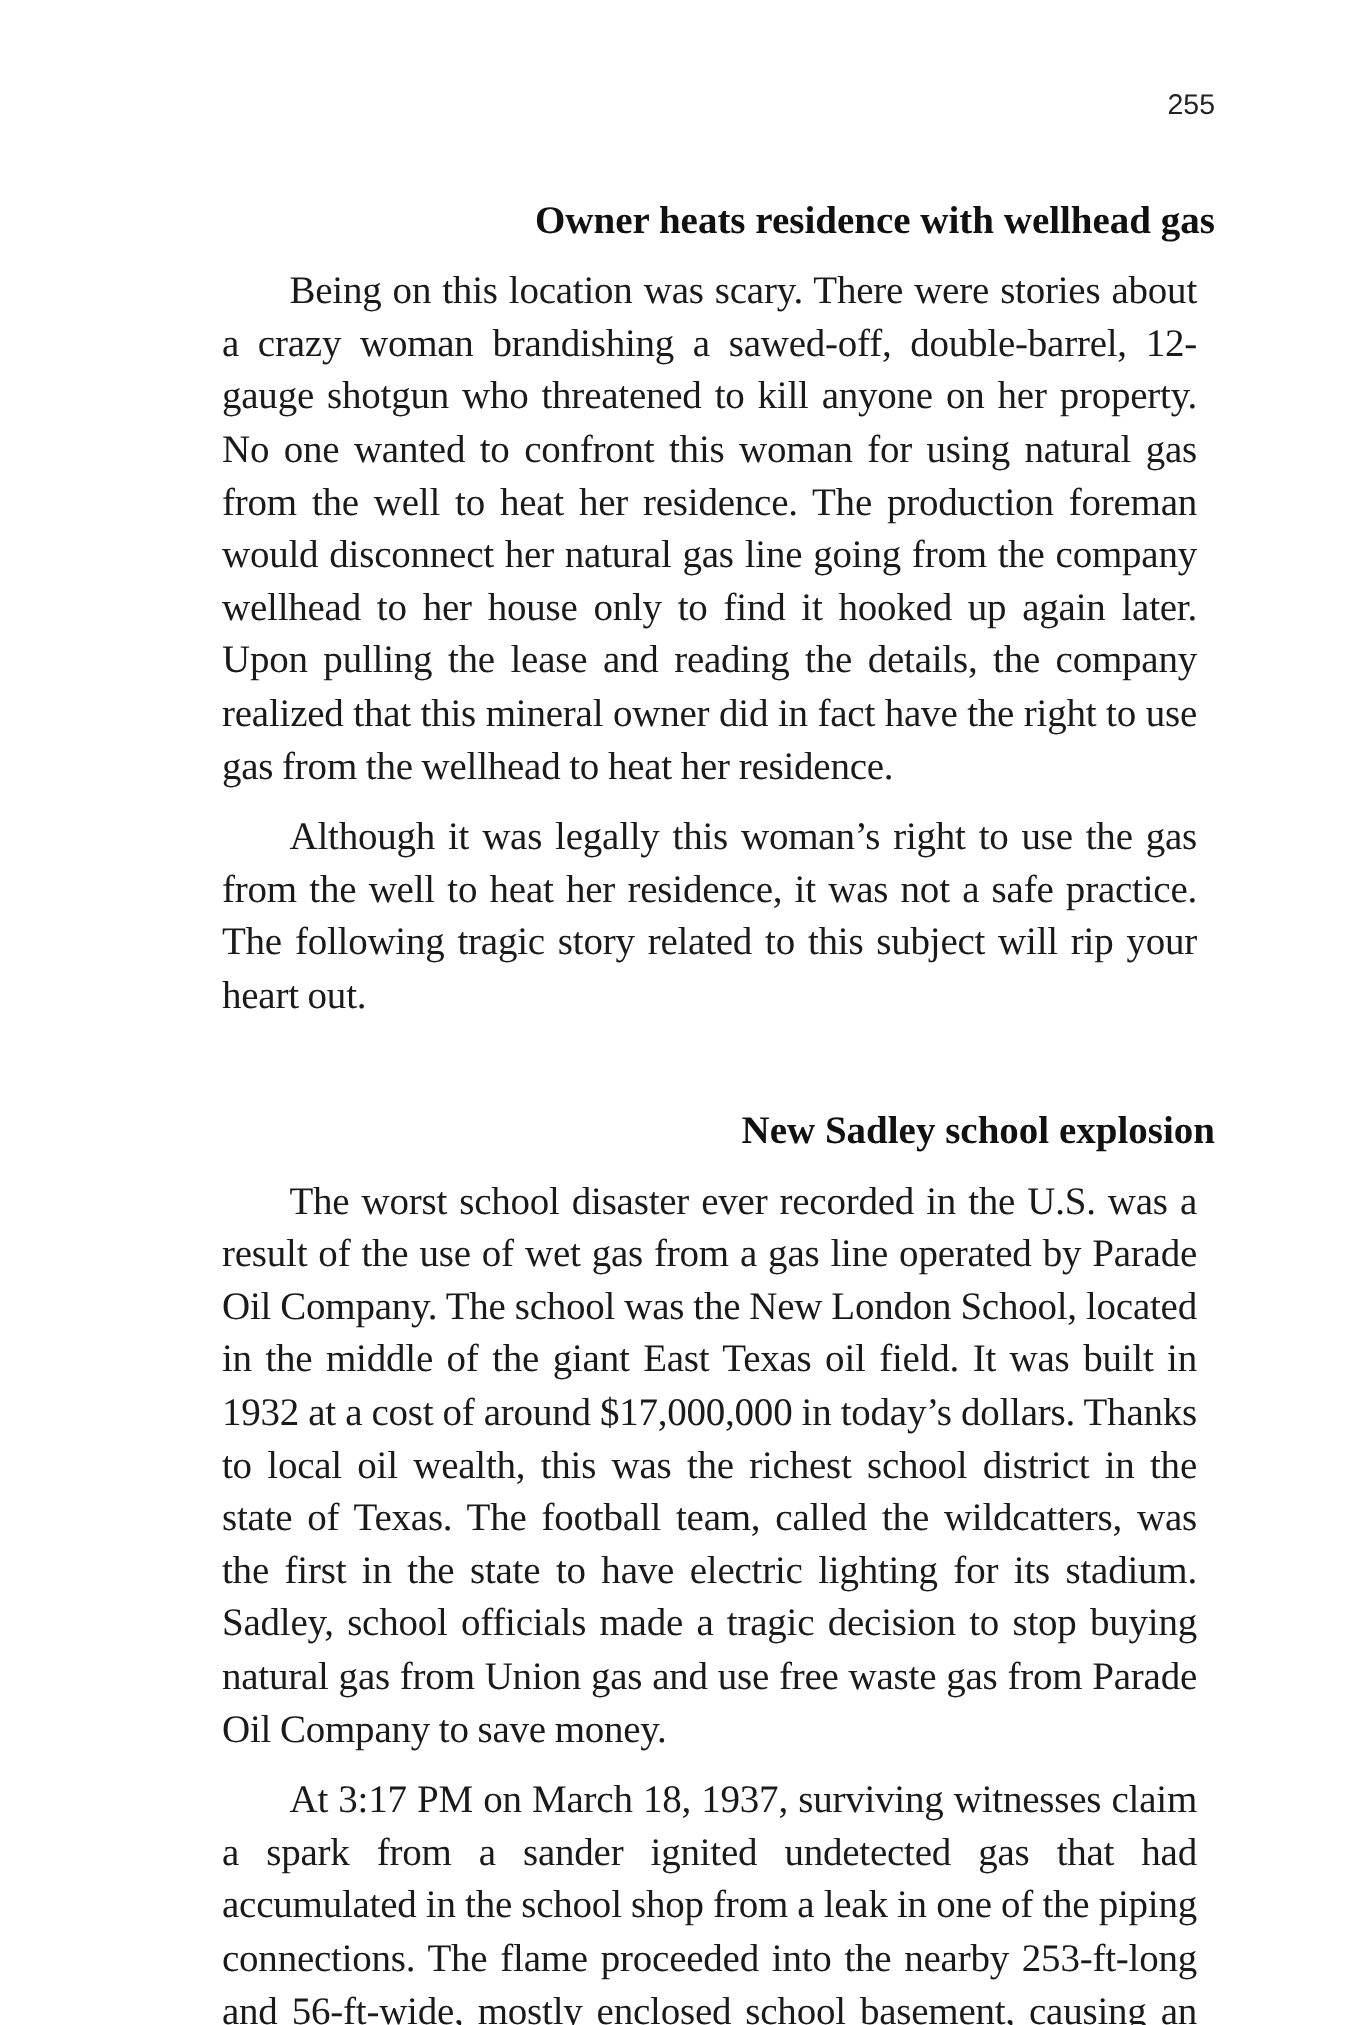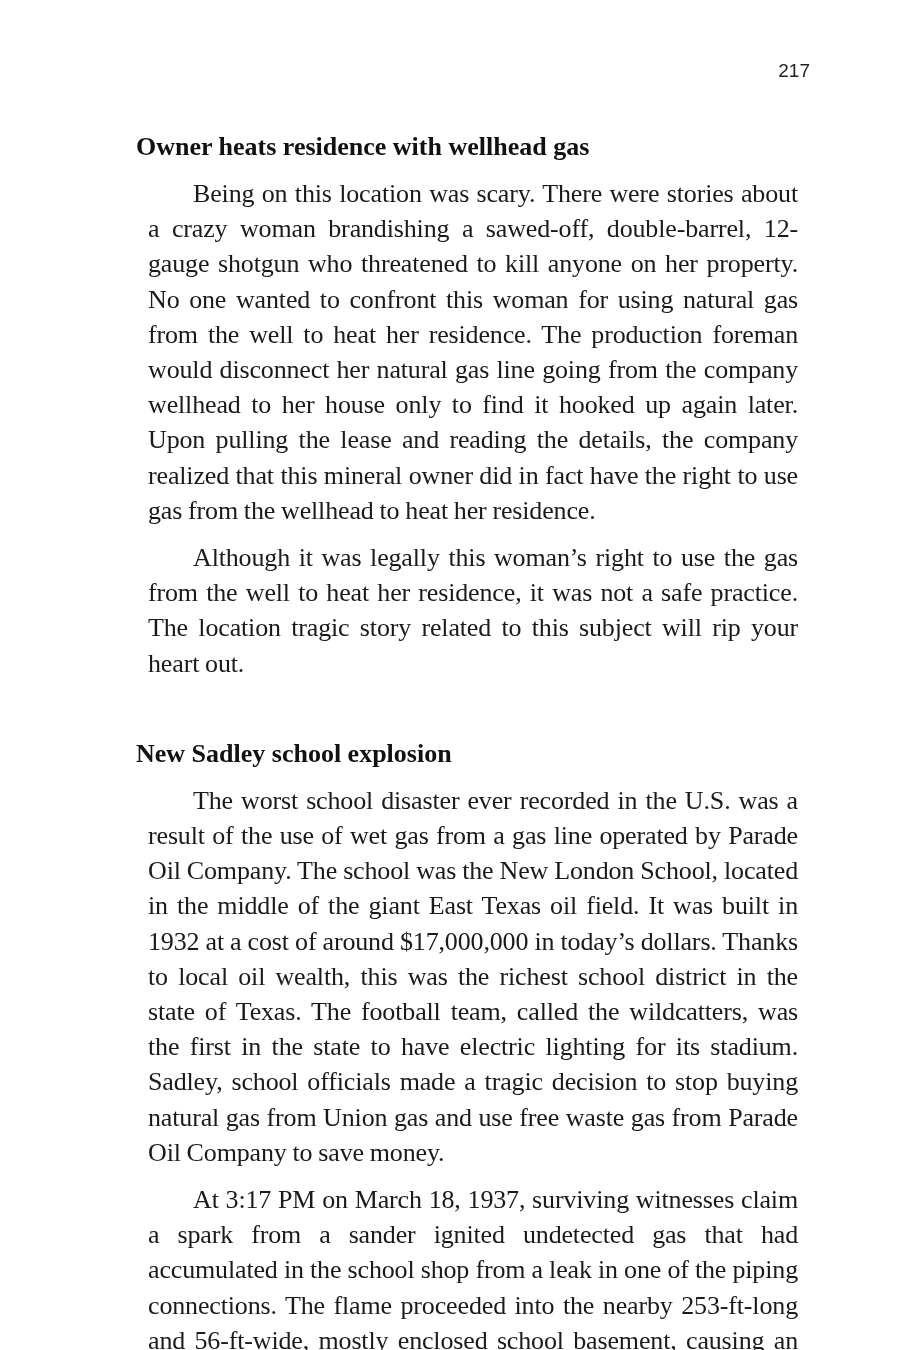--- a/index.html
+++ b/index.html
@@ -35,41 +35,42 @@
     .section + .section {
       margin-top: 54px;
     }
     .heading {
       font-family: "Liberation Serif", "DejaVu Serif", serif;
       font-weight: bold;
       font-size: 26px;
       line-height: 38px;
       margin: 0 0 -2px 0;
       color: #111;
+      text-align: right;
     }
     .para {
       font-size: 26px;
       line-height: 35.2px;
       text-align: justify;
       text-indent: 45px;
       margin: 12px;
       letter-spacing: -0.15px;
       word-spacing: -0.5px;
     }
   </style>
 </head>
 <body>
 
-<div class="page-number">217</div>
+<div class="page-number">255</div>
 
 <div class="content">
   <div class="section">
     <h2 class="heading">Owner heats residence with wellhead gas</h2>
     <p class="para">Being on this location was scary. There were stories about a crazy woman brandishing a sawed-off, double-barrel, 12-gauge shotgun who threatened to kill anyone on her property. No one wanted to confront this woman for using natural gas from the well to heat her residence. The production foreman would disconnect her natural gas line going from the company wellhead to her house only to find it hooked up again later. Upon pulling the lease and reading the details, the company realized that this mineral owner did in fact have the right to use gas from the wellhead to heat her residence.</p>
-    <p class="para">Although it was legally this woman’s right to use the gas from the well to heat her residence, it was not a safe practice. The location tragic story related to this subject will rip your heart out.</p>
+    <p class="para">Although it was legally this woman’s right to use the gas from the well to heat her residence, it was not a safe practice. The following tragic story related to this subject will rip your heart out.</p>
   </div>
 
   <div class="section">
     <h2 class="heading">New Sadley school explosion</h2>
     <p class="para">The worst school disaster ever recorded in the U.S. was a result of the use of wet gas from a gas line operated by Parade Oil Company. The school was the New London School, located in the middle of the giant East Texas oil field. It was built in 1932 at a cost of around $17,000,000 in today’s dollars. Thanks to local oil wealth, this was the richest school district in the state of Texas. The football team, called the wildcatters, was the first in the state to have electric lighting for its stadium. Sadley, school officials made a tragic decision to stop buying natural gas from Union gas and use free waste gas from Parade Oil Company to save money.</p>
     <p class="para">At 3:17 PM on March 18, 1937, surviving witnesses claim a spark from a sander ignited undetected gas that had accumulated in the school shop from a leak in one of the piping connections. The flame proceeded into the nearby 253-ft-long and 56-ft-wide, mostly enclosed school basement, causing an explosion heard from a distance of 4 miles away. Approximately 500 students and 40 teachers were in the building</p>
   </div>
 </div>
 
 </body></html>

